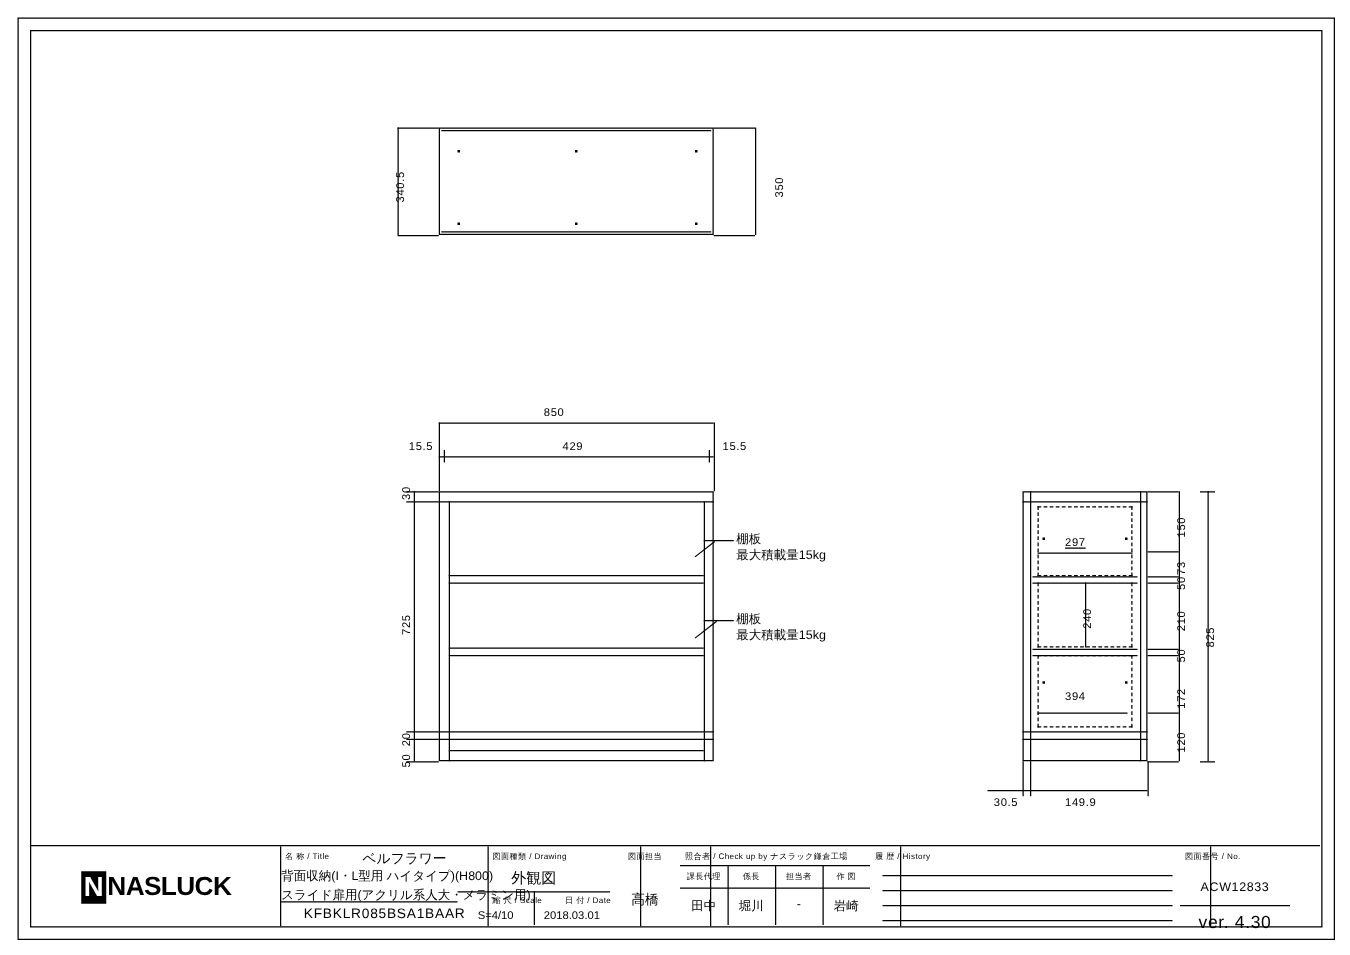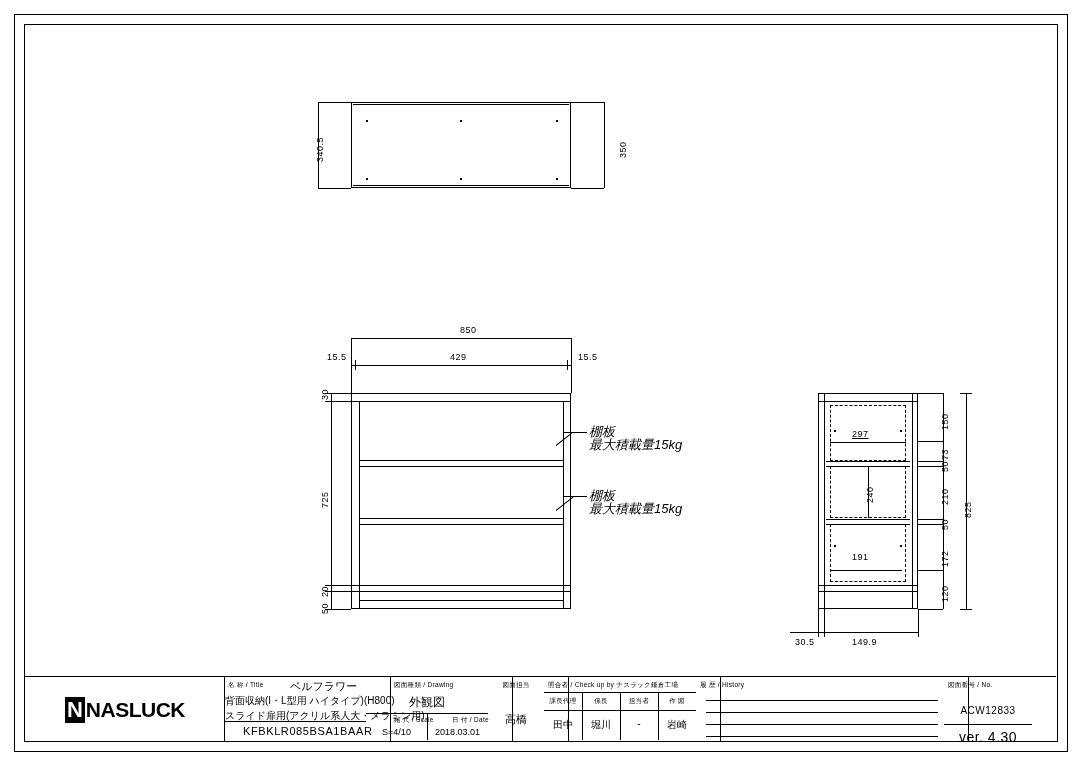--- a/index.html
+++ b/index.html
@@ -10,21 +10,21 @@
 
   
   .ln{position:absolute;background:#000;}
   .hl{height:1px;}
   .vl{width:1px;}
   .dimtxt{position:absolute;font-size:9px;letter-spacing:.5px;color:#000;white-space:nowrap;}
   .dimtxt.v{transform-origin:0 0;}
   .box{position:absolute;border:1px solid #000;box-sizing:border-box;}
   .thin{position:absolute;border:1px solid #000;box-sizing:border-box;}
   .dash{position:absolute;box-sizing:border-box;border:1px dashed #000;}
-  .note{position:absolute;font-size:13px;line-height:13px;white-space:nowrap;font-style:italic;}
+  .note{position:absolute;font-size:10px;line-height:13px;white-space:nowrap;}
 
   
   .tb{position:absolute;left:24px;top:676px;width:1032px;height:64px;border-top:1px solid #000;box-sizing:border-box;}
   .tbcell{position:absolute;box-sizing:border-box;border-left:1px solid #000;height:64px;top:0;}
   .lbl{font-size:6.5px;letter-spacing:.3px;color:#000;}
   .val{font-size:10px;color:#000;}
   .ctr{text-align:center;}
 
   .logo{position:absolute;left:60px;top:699px;width:130px;height:22px;display:flex;align-items:center;justify-content:center;}
   .logo .lg{font-size:21px;font-weight:bold;font-family:"Liberation Sans",sans-serif;letter-spacing:-0.5px;}
@@ -54,21 +54,21 @@
   <div class="dimtxt v" style="left:315px;top:162px;transform:rotate(-90deg);">340.5</div>
 
   <div class="ln vl" style="left:604px;top:102px;height:86px;"></div>
   <div class="ln hl" style="left:571px;top:102px;width:33px;"></div>
   <div class="ln hl" style="left:571px;top:188px;width:33px;"></div>
   <div class="dimtxt v" style="left:618px;top:158px;transform:rotate(-90deg);">350</div>
 
   <div class="ln hl" style="left:351px;top:338px;width:220px;"></div>
   <div class="ln vl" style="left:351px;top:338px;height:55px;"></div>
   <div class="ln vl" style="left:571px;top:338px;height:55px;"></div>
-  <div class="dimtxt" style="left:460px;top:325px;">850</div>
+  <div class="dimtxt" style="left:435px;top:325px;">850</div>
 
   <div class="ln hl" style="left:351px;top:365px;width:220px;"></div>
   <div class="ln vl" style="left:355px;top:360px;height:10px;"></div>
   <div class="ln vl" style="left:567px;top:360px;height:10px;"></div>
   <div class="dimtxt" style="left:327px;top:352px;">15.5</div>
   <div class="dimtxt" style="left:450px;top:352px;">429</div>
   <div class="dimtxt" style="left:578px;top:352px;">15.5</div>
 
   <div class="box" style="left:351px;top:393px;width:220px;height:216px;"></div>
 
@@ -129,21 +129,21 @@
   <div class="ln" style="left:834px;top:545px;width:2px;height:2px;"></div>
   <div class="ln" style="left:900px;top:545px;width:2px;height:2px;"></div>
   <div class="ln" style="left:834px;top:430px;width:2px;height:2px;"></div>
   <div class="ln" style="left:900px;top:430px;width:2px;height:2px;"></div>
 
   <div class="ln hl" style="left:830px;top:442px;width:76px;"></div>
   <div class="dimtxt" style="left:852px;top:429px;text-decoration:underline;">297</div>
   <div class="ln vl" style="left:868px;top:466px;height:52px;"></div>
   <div class="dimtxt v" style="left:865px;top:503px;transform:rotate(-90deg);">240</div>
   <div class="ln hl" style="left:830px;top:570px;width:72px;"></div>
-  <div class="dimtxt" style="left:852px;top:552px;">191</div>
+  <div class="dimtxt" style="left:852px;top:552px;">394</div>
 
   <div class="ln vl" style="left:943px;top:393px;height:216px;"></div>
   <div class="ln hl" style="left:918px;top:393px;width:25px;"></div>
   <div class="ln hl" style="left:918px;top:441px;width:25px;"></div>
   <div class="ln hl" style="left:918px;top:461px;width:25px;"></div>
   <div class="ln hl" style="left:918px;top:466px;width:25px;"></div>
   <div class="ln hl" style="left:918px;top:519px;width:25px;"></div>
   <div class="ln hl" style="left:918px;top:524px;width:25px;"></div>
   <div class="ln hl" style="left:918px;top:570px;width:25px;"></div>
   <div class="ln hl" style="left:918px;top:609px;width:25px;"></div>

